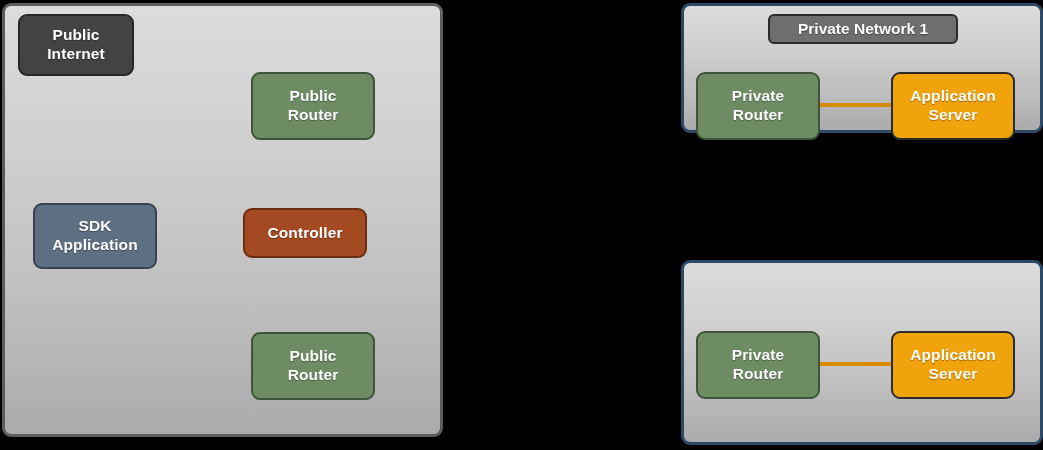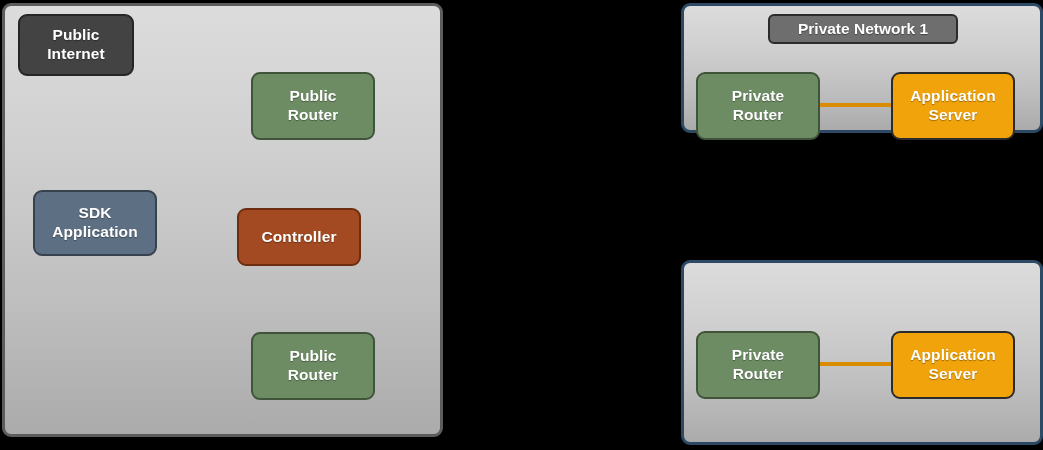--- a/index.html
+++ b/index.html
@@ -97,26 +97,26 @@
   <div class="node n-dark" style="left: 13px; top: 8px; width: 116px; height: 62px;">
     <span class="node-label">Public
 Internet</span>
   </div>
 
   <div class="node n-green" style="left: 246px; top: 66px; width: 124px; height: 68px;">
     <span class="node-label">Public
 Router</span>
   </div>
 
-  <div class="node n-slate" style="left: 28px; top: 184px; width: 124px; height: 66px;">
+  <div class="node n-slate" style="left: 28px; top: 197px; width: 124px; height: 66px;">
     <span class="node-label">SDK
 Application</span>
   </div>
 
-  <div class="node n-rust" style="left: 232px; top: 202px; width: 124px; height: 58px;">
+  <div class="node n-rust" style="left: 238px; top: 202px; width: 124px; height: 50px;">
     <span class="node-label">Controller</span>
   </div>
 
   <div class="node n-green" style="left: 246px; top: 326px; width: 124px; height: 68px;">
     <span class="node-label">Public
 Router</span>
   </div>
 
 </div>
 

